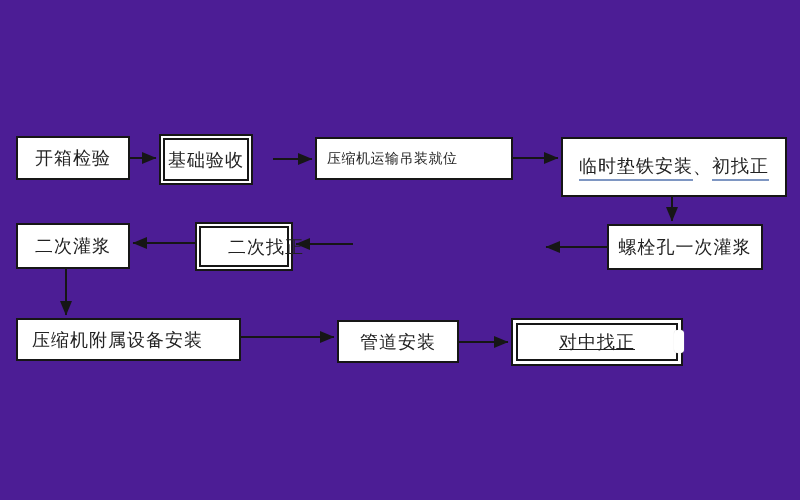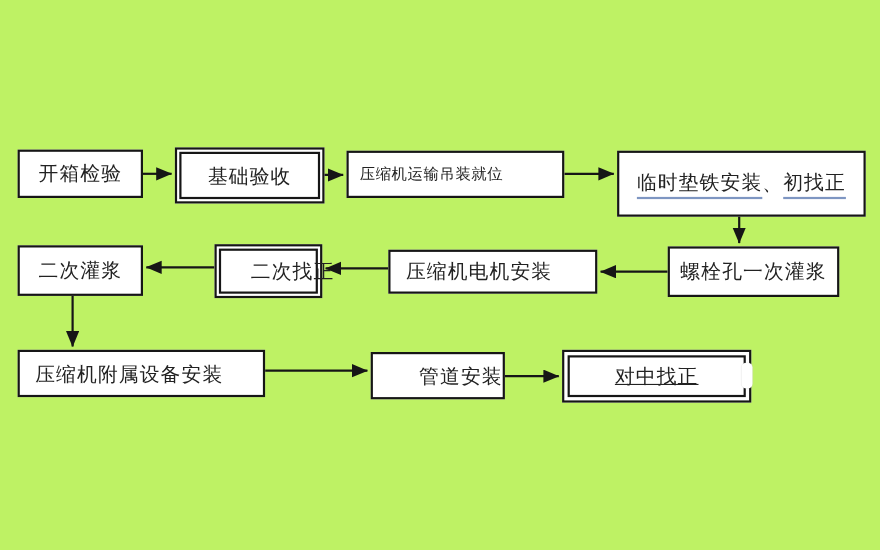--- a/index.html
+++ b/index.html
@@ -4,21 +4,21 @@
 <style>
   html, body {
     margin: 0;
     padding: 0;
     background: #ffffff;
   }
   #canvas {
     position: relative;
     width: 800px;
     height: 500px;
-    background: #bef264;
+    background: #4c1d95;
     font-family: "DejaVu Sans", sans-serif;
     overflow: hidden;
   }
   .box {
     position: absolute;
     box-sizing: border-box;
     border: 2px solid #161616;
     background: #ffffff;
     color: #222222;
     display: flex;
@@ -42,29 +42,29 @@
   .box.small-text {
     font-size: 14px;
     letter-spacing: 0.5px;
   }
   .u {
     border-bottom: 2px solid #7e96c2;
     padding-bottom: 1px;
   }
   
   .pos-1  { left: 16px;  top: 136px; width: 114px; height: 44px; }
-  .pos-2  { left: 159px; top: 134px; width: 136px; height: 51px; }
+  .pos-2  { left: 159px; top: 134px; width: 94px; height: 51px; }
   .pos-3  { left: 315px; top: 137px; width: 198px; height: 43px; padding-left: 10px; }
   .pos-4  { left: 561px; top: 137px; width: 226px; height: 60px; }
   .pos-5  { left: 607px; top: 224px; width: 156px; height: 46px; }
   .pos-6  { left: 353px; top: 227px; width: 190px; height: 40px; padding-left: 14px; }
   .pos-7  { left: 195px; top: 222px; width: 98px;  height: 49px; padding-left: 44px; }
   .pos-8  { left: 16px;  top: 223px; width: 114px; height: 46px; }
   .pos-9  { left: 16px;  top: 318px; width: 225px; height: 43px; padding-left: 14px; }
-  .pos-10 { left: 337px; top: 320px; width: 122px; height: 43px; justify-content: flex-end; }
+  .pos-10 { left: 337px; top: 320px; width: 122px; height: 43px; }
   .pos-11 { left: 511px; top: 318px; width: 172px; height: 48px; }
   #arrow-layer {
     position: absolute;
     left: 0;
     top: 0;
     width: 800px;
     height: 500px;
     z-index: 1;
     pointer-events: none;
   }
@@ -114,23 +114,20 @@
   </div>
   <div class="box pos-4">
     <span class="u">临时垫铁安装</span>
       <span>、</span>
       <span class="u">初找正</span>
   </div>
 
   <div class="box pos-5">
     <span>螺栓孔一次灌浆</span>
   </div>
-  <div class="box left-align pos-6">
-    <span>压缩机电机安装</span>
-  </div>
   <div class="box double pos-7">
     <span>二次找正</span>
   </div>
   <div class="box pos-8">
     <span>二次灌浆</span>
   </div>
 
   <div class="box left-align pos-9">
     <span>压缩机附属设备安装</span>
   </div>

